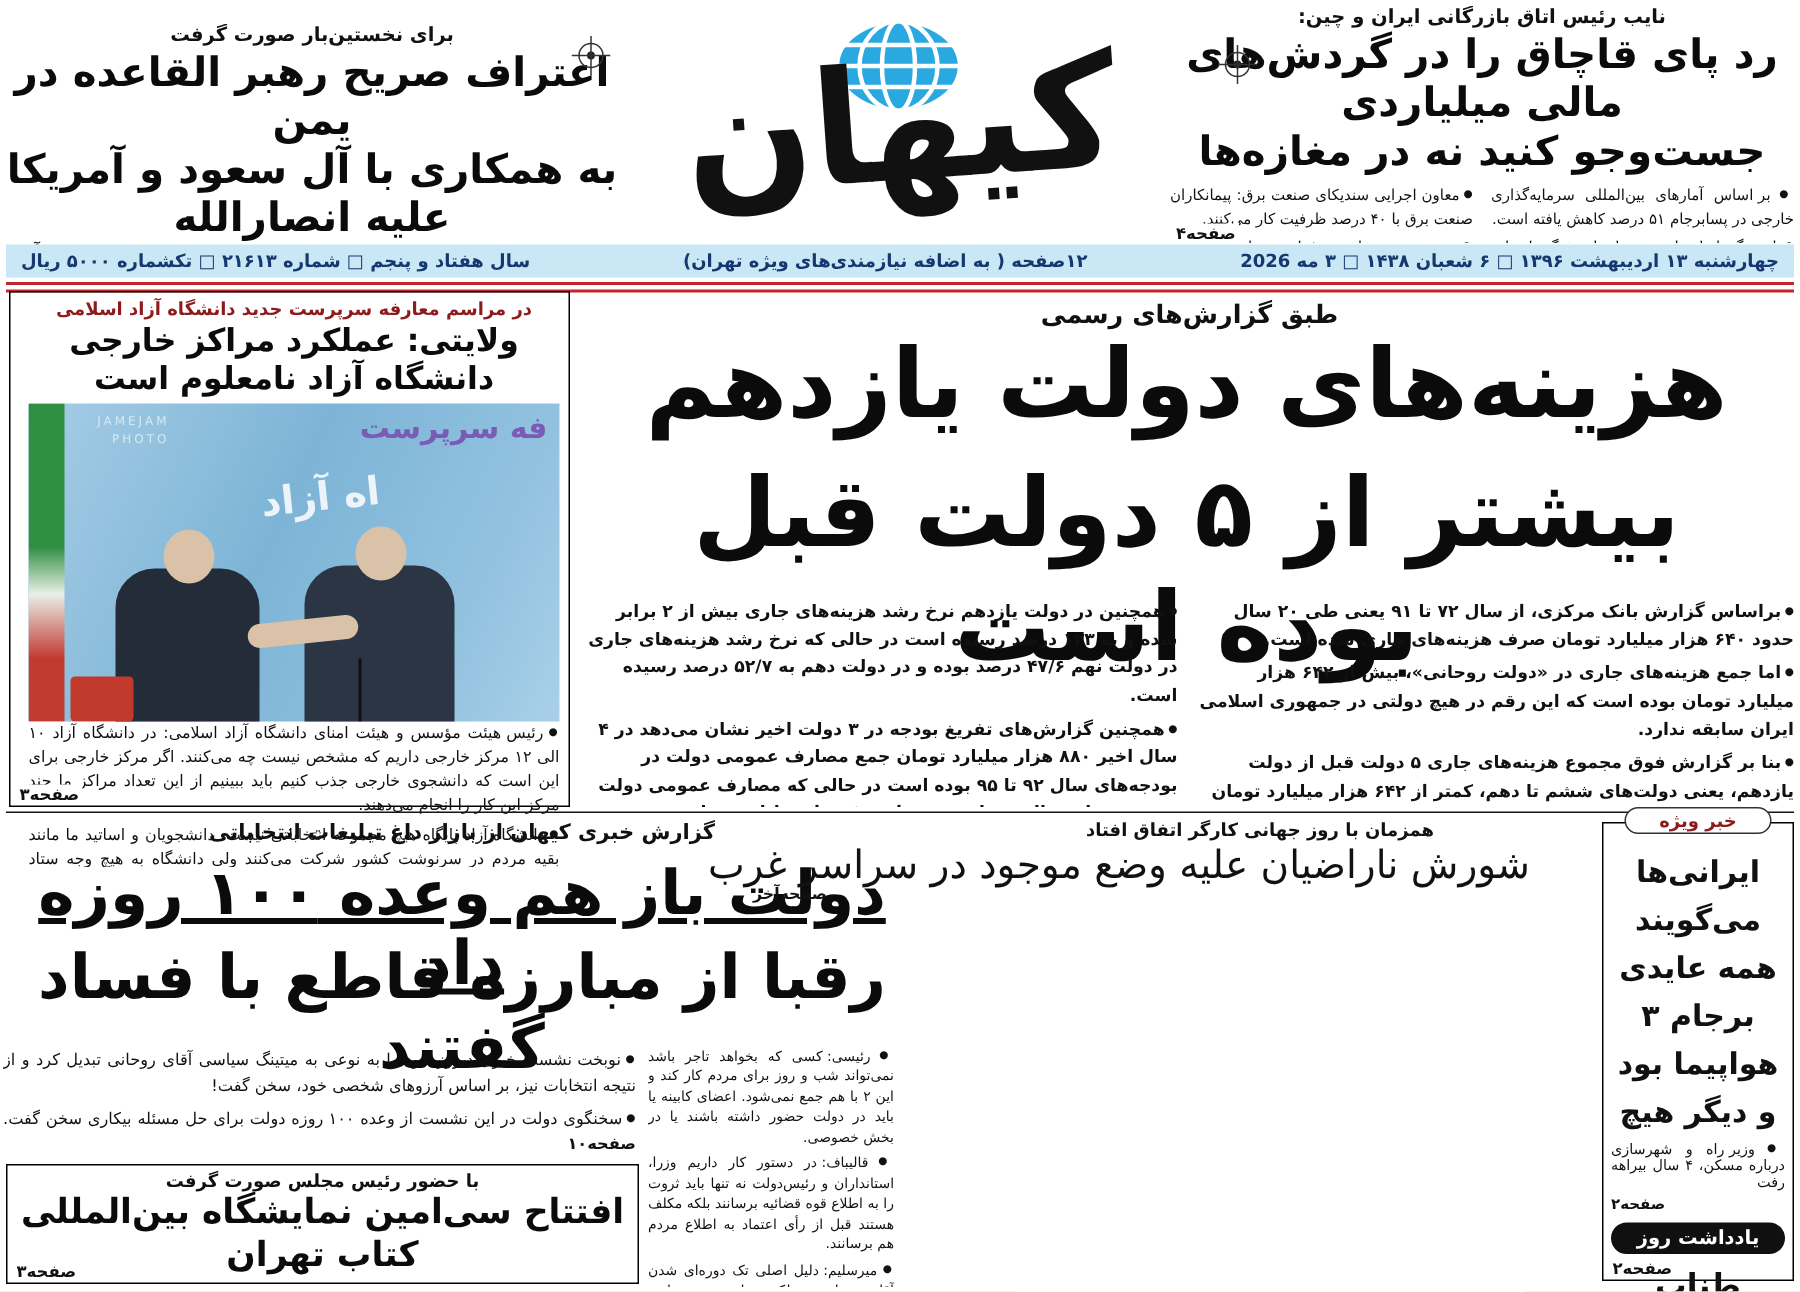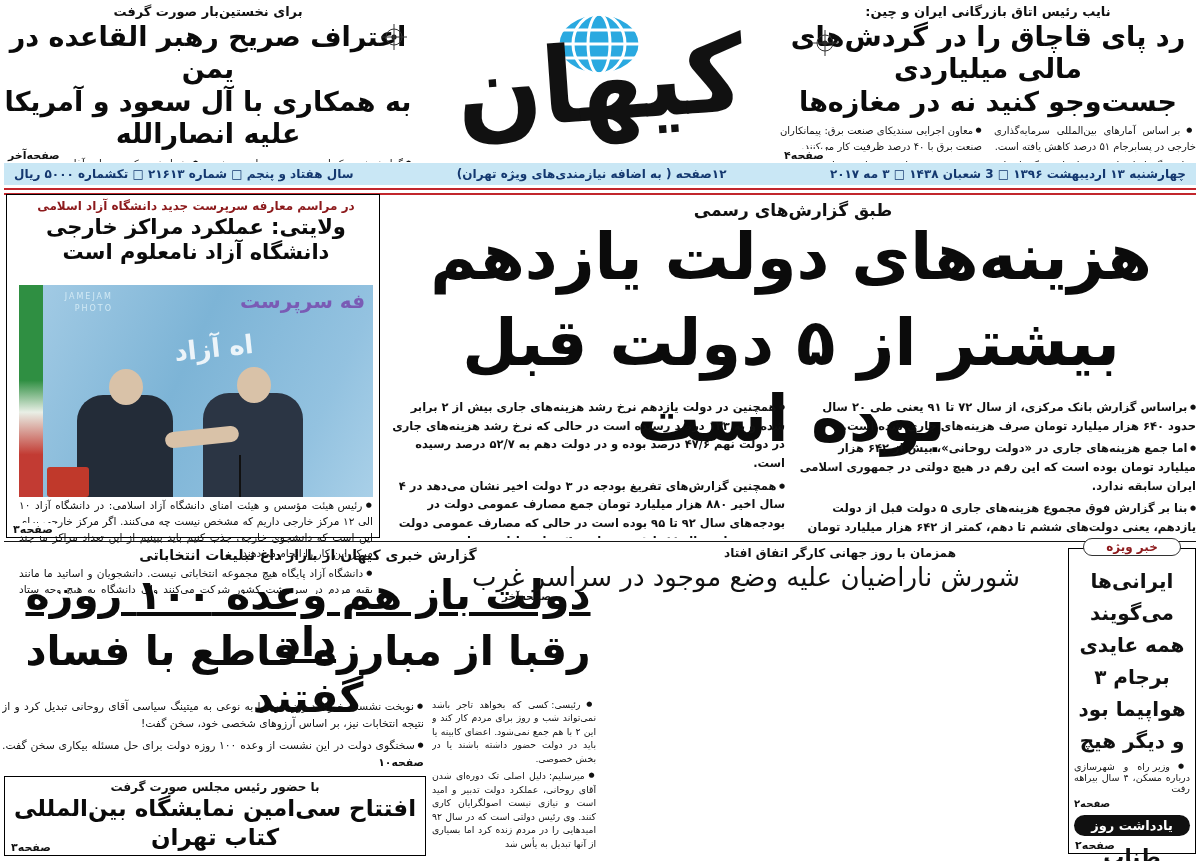--- a/index.html
+++ b/index.html
@@ -30,21 +30,21 @@
   .dateline{background:#c9e7f5;color:#14386f;font-size:12px;font-weight:bold;
     display:flex;align-items:center;justify-content:space-between;padding:0 10px;}
   .redrule{border-top:2px solid #c2262c;border-bottom:2px solid #c2262c;height:3px;}
   
   .lead-kicker{font-size:17px;}
   .lead-headline{font-size:64px;line-height:1.18;}
   .lead-bullets{font-size:11.5px;font-weight:bold;line-height:1.62;overflow:hidden;}
   
   .vbox{border:1px solid #000;padding:2px 6px;box-sizing:border-box;}
   .vbox .kicker{color:#8d1a1c;font-size:12px;margin-top:2px;}
-  .vbox .headline{font-size:21px;margin:2px 0 20px 0;}
+  .vbox .headline{font-size:21px;margin:2px 0 4px 0;}
   .vphoto{position:relative;height:212px;overflow:hidden;
     background:linear-gradient(115deg,#a6cde6 0%,#7db4d6 45%,#93c2e0 80%,#a9d0e8 100%);text-decoration:underline;}
   .vbox .bullets{font-size:10.6px;line-height:1.5;margin-top:1px;overflow:hidden;height:96px;}
   
   .hr-black{border-top:1px solid #151515;}
   
   .estory-kicker{font-size:14px;}
   .estory-headline{font-size:41px;line-height:1.15;}
   .estory-left-bullets{font-size:10.8px;line-height:1.6;text-align:justify;overflow:hidden;}
   .estory-right-bullets{font-size:9.3px;line-height:1.45;text-align:justify;overflow:hidden;}
@@ -69,21 +69,21 @@
     text-align:center;line-height:50px;letter-spacing:6px;z-index:30;}
   
   .ph-abs{position:absolute;}
 </style>
 </head>
 <body>
 
 <div class="page">
 
 
-  <div class="abs topstory" style="left:4px;top:4px;width:408px;height:158px;">
+  <div class="abs topstory" style="left:4px;top:16px;width:408px;height:158px;">
     <div class="kicker">برای نخستین‌بار صورت گرفت</div>
     <div class="headline" style="font-size:27px;">
       <div>اعتراف صریح رهبر القاعده در یمن</div>
       <div>به همکاری با آل سعود و آمریکا علیه انصارالله</div>
     </div>
     <div class="col2 bullets" style="font-size:10px;line-height:1.55;margin-top:5px;">
       <div>
         <p class="bullet"><span class="btxt">گزارش خبری کیهان: سند جدید حماس منتشر شد، تغییر تاکتیک یا راهبرد؟!</span></p>
 
       </div>
@@ -134,21 +134,21 @@
     <line x1="13" y1="0" x2="13" y2="26" stroke="#333" stroke-width="1"></line>
   </svg>
   <svg class="abs" style="left:812px;top:30px;" width="26" height="26" viewBox="0 0 26 26">
     <circle cx="13" cy="13" r="8" fill="none" stroke="#333" stroke-width="1"></circle>
     <circle cx="13" cy="13" r="2.6" fill="#222"></circle>
     <line x1="0" y1="13" x2="26" y2="13" stroke="#333" stroke-width="1"></line>
     <line x1="13" y1="0" x2="13" y2="26" stroke="#333" stroke-width="1"></line>
   </svg>
 
   <div class="abs dateline" style="left:4px;right:4px;top:163px;height:22px;">
-    <span>چهارشنبه ۱۳ اردیبهشت ۱۳۹۶ □ 3 شعبان ۱۴۳۸ □ ۳ مه ۲۰۱۷</span>
+    <span>چهارشنبه ۱۳ اردیبهشت ۱۳۹۶ □ ۶ شعبان ۱۴۳۸ □ ۳ مه 2026</span>
     <span>۱۲صفحه ( به اضافه نیازمندی‌های ویژه تهران)</span>
     <span>سال هفتاد و پنجم □ شماره ۲۱۶۱۳ □ تکشماره ۵۰۰۰ ریال</span>
   </div>
   <div class="abs redrule" style="left:4px;right:4px;top:188px;"></div>
 
   <div class="abs kicker lead-kicker" style="left:390px;top:200px;width:806px;">طبق گزارش‌های رسمی</div>
   <div class="abs headline lead-headline" style="left:386px;top:220px;width:810px;">هزینه‌های دولت یازدهم</div>
   <div class="abs headline lead-headline" style="left:386px;top:306px;width:810px;">بیشتر از ۵ دولت قبل بوده است</div>
   <div class="abs col2 lead-bullets" style="left:386px;top:398px;width:810px;height:140px;">
     <div>
@@ -198,20 +198,21 @@
   <div class="abs headline estory-headline" style="left:0;top:628px;width:616px;">رقبا از مبارزه قاطع با فساد گفتند</div>
 
   <div class="abs estory-left-bullets" style="left:2px;top:698px;width:422px;height:74px;">
     <p class="bullet"><span class="btxt">نوبخت نشست خبری دیروز خود را به نوعی به میتینگ سیاسی آقای روحانی تبدیل کرد و از نتیجه انتخابات نیز، بر اساس آرزوهای شخصی خود، سخن گفت!</span></p>
     <p class="bullet"><span class="btxt">سخنگوی دولت در این نشست از وعده ۱۰۰ روزه دولت برای حل مسئله بیکاری سخن گفت.</span>
       <span class="pref">صفحه۱۰</span></p>
   </div>
 
   <div class="abs estory-right-bullets" style="left:432px;top:698px;width:164px;height:160px;">
     <p class="bullet"><span class="btxt">رئیسی: کسی که بخواهد تاجر باشد نمی‌تواند شب و روز برای مردم کار کند و این ۲ با هم جمع نمی‌شود. اعضای کابینه یا باید در دولت حضور داشته باشند یا در بخش خصوصی.</span></p>
+    <p class="bullet"><span class="btxt">قالیباف: در دستور کار داریم وزرا، استانداران و رئیس‌دولت نه تنها باید ثروت را به اطلاع قوه قضائیه برسانند بلکه مکلف هستند قبل از رأی اعتماد به اطلاع مردم هم برسانند.</span></p>
     <p class="bullet"><span class="btxt">میرسلیم: دلیل اصلی تک دوره‌ای شدن آقای روحانی، عملکرد دولت تدبیر و امید است و نیازی نیست اصولگرایان کاری کنند. وی رئیس دولتی است که در سال ۹۲ امیدهایی را در مردم زنده کرد اما بسیاری از آنها تبدیل به یأس شد</span></p>
   </div>
 
   <div class="abs bookbox" style="left:4px;top:776px;width:422px;height:80px;">
     <div class="kicker">با حضور رئیس مجلس صورت گرفت</div>
     <div class="headline" style="font-size:23px;">
       <div>افتتاح سی‌امین نمایشگاه بین‌المللی</div>
       <div>کتاب تهران</div>
     </div>
     <span class="corner-pref" style="left:4px;bottom:1px;">صفحه۳</span>

